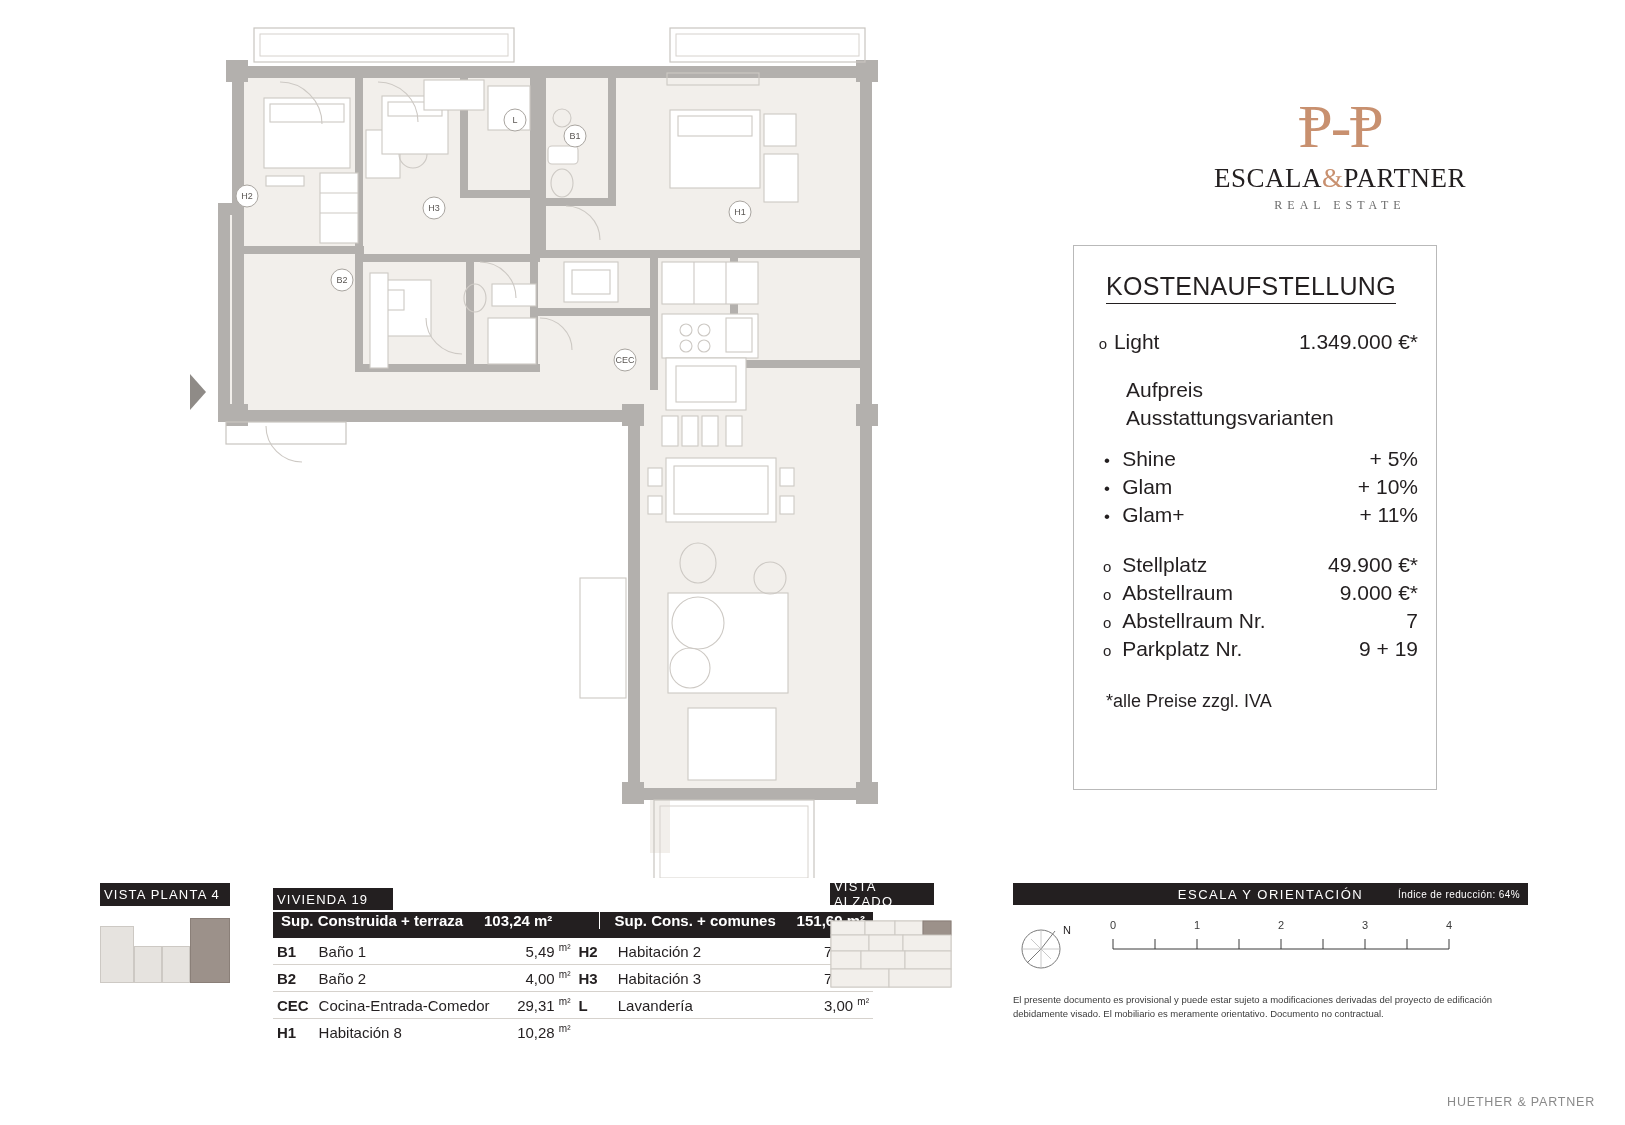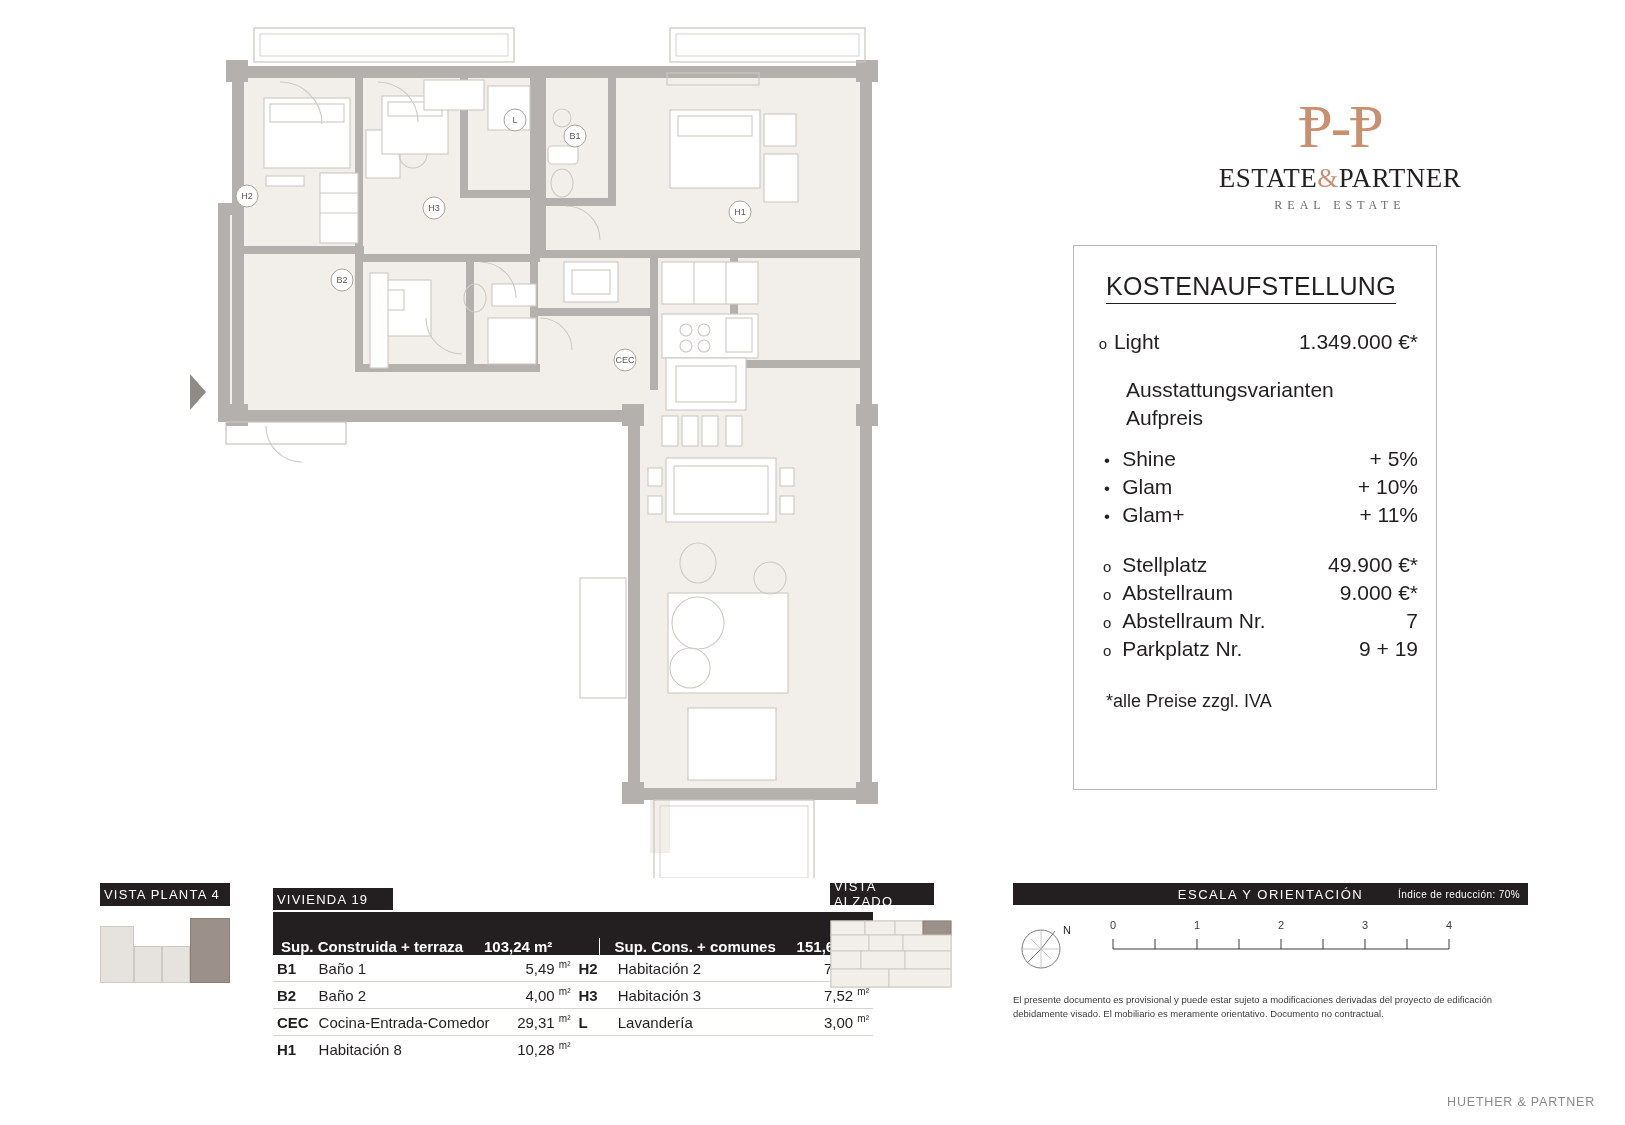--- a/index.html
+++ b/index.html
@@ -50,21 +50,21 @@
   .vp{position:absolute;left:100px;top:883px;width:130px;}
   .vp .tag{height:22px;}
   .vp .rule{height:1px;background:#231f20;margin-top:0;}
   .vp-shapes{position:relative;height:75px;margin-top:12px;}
   .vp-shapes div{position:absolute;background:#e6e3df;border:1px solid #cdc9c4;}
 
   
   .viv{position:absolute;left:273px;top:888px;width:600px;}
   .viv .tag{height:22px;width:120px;}
   .viv .hdr{
-    background:#231f20;color:#fff;height:43px;display:flex;align-items:flex-end;
+    background:#231f20;color:#fff;height:26px;display:flex;align-items:flex-start;
     font-size:15px;font-weight:bold;margin-top:2px;padding:0 8px;box-sizing:border-box;
   }
   .viv .hdr .h1{flex:1;}
   .viv .hdr .h2{padding-left:14px;border-left:1px solid #fff;}
   table.rooms{border-collapse:collapse;width:100%;font-size:15px;margin-top:0;}
   table.rooms td{padding:4px 4px;vertical-align:bottom;}
   table.rooms tr{border-bottom:1px solid #d6d2cd;}
   td.code{font-weight:bold;width:34px;padding-left:6px;}
   td.name{width:215px;}
   td.area{text-align:right;width:60px;padding-right:18px;}
@@ -255,37 +255,37 @@
     </svg>
   </div>
 
   <svg class="arrow" width="22" height="40">
     <path d="M2 2 L18 20 L2 38 Z" fill="#8f8b87"></path>
   </svg>
 
   <div class="brand">
     <div class="logo">Ᵽ-Ᵽ</div>
     <div class="name">
-      <span>ESTATE</span><span class="amp">&amp;</span><span>PARTNER</span>
+      <span>ESCALA</span><span class="amp">&amp;</span><span>PARTNER</span>
     </div>
     <div class="sub">REAL ESTATE</div>
   </div>
 
   <div class="kosten">
     <h2>KOSTENAUFSTELLUNG</h2>
 
     <div class="krow">
       <span class="bullet">o</span>
       <span class="lbl">Light</span>
       <span class="val">1.349.000 €*</span>
     </div>
 
     <div class="aufpreis">
+      <div>Aufpreis</div>
       <div>Ausstattungsvarianten</div>
-      <div>Aufpreis</div>
     </div>
 
     <div class="gap-s"></div>
 
     <div class="krow small">
       <span class="bullet">•</span>
       <span class="lbl">Shine</span>
       <span class="val">+   5%</span>
     </div>
     <div class="krow small">
@@ -430,21 +430,21 @@
         <rect x="75" y="40" width="46" height="18"></rect>
         <rect x="1" y="58" width="58" height="18"></rect>
         <rect x="59" y="58" width="62" height="18"></rect>
       </g>
     </svg>
   </div>
 
   <div class="esc">
     <div class="tag">
       <span class="t1">ESCALA Y ORIENTACIÓN</span>
-      <span class="t2">Índice de reducción: 70%</span>
+      <span class="t2">Índice de reducción: 64%</span>
     </div>
     <div class="esc-body">
       <div class="compass">
         <svg width="78" height="60">
           <circle cx="28" cy="32" r="19" fill="none" stroke="#7a7a7a" stroke-width="1"></circle>
           <line x1="28" y1="32" x2="42" y2="14" stroke="#7a7a7a" stroke-width="1"></line>
           <line x1="28" y1="32" x2="14" y2="46" stroke="#7a7a7a" stroke-width="1"></line>
           <line x1="18" y1="22" x2="38" y2="42" stroke="#bdbdbd" stroke-width="0.8"></line>
           <line x1="9" y1="32" x2="47" y2="32" stroke="#bdbdbd" stroke-width="0.8"></line>
           <line x1="28" y1="13" x2="28" y2="51" stroke="#bdbdbd" stroke-width="0.8"></line>

